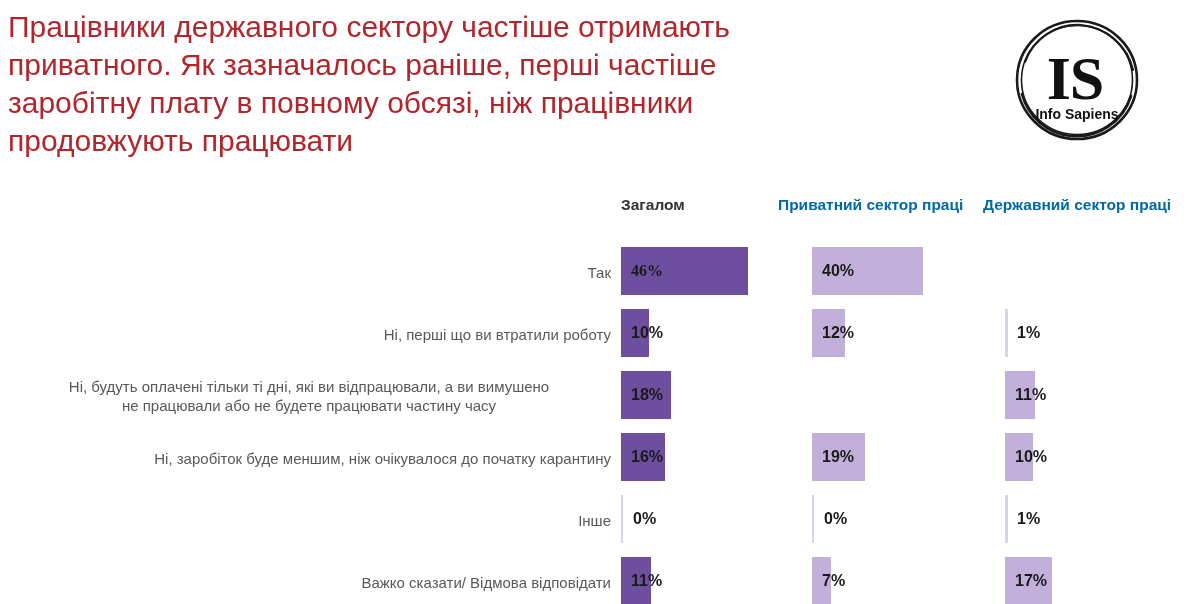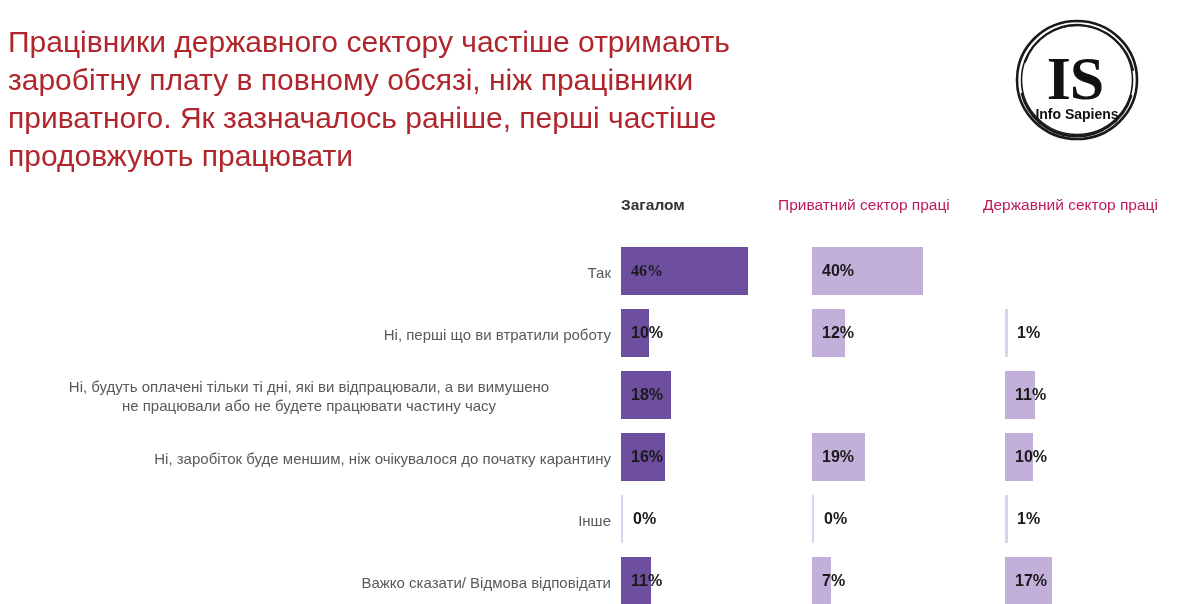--- a/index.html
+++ b/index.html
@@ -12,21 +12,21 @@
     height: 604px;
     overflow: hidden;
     font-family: "Liberation Sans", sans-serif;
     position: relative;
   }
 
   
   #title-block {
     position: absolute;
     left: 8px;
-    top: 23px;
+    top: 8px;
     width: 1000px;
   }
   #title-block .title-line {
     color: #B0262C;
     font-size: 30px;
     line-height: 38px;
     font-weight: 400;
     white-space: nowrap;
     letter-spacing: 0px;
   }
@@ -54,22 +54,23 @@
     position: absolute;
     left: 0;
     top: 0;
     width: 1187px;
     height: 28px;
   }
   .col-header {
     position: absolute;
     top: 0;
     font-size: 15.5px;
-    color: #be185d;
+    color: #0369a1;
     white-space: nowrap;
+    font-weight: bold;
   }
   .col-header.total {
     font-weight: bold;
     color: #333333;
   }
 
   .row {
     position: absolute;
     left: 0;
     width: 1187px;
@@ -115,22 +116,22 @@
     font-weight: bold;
     color: #1a1a1a;
     white-space: nowrap;
   }
 </style>
 </head>
 <body>
 
 <div id="title-block">
   <div class="title-line">Працівники державного сектору частіше отримають</div>
+  <div class="title-line">приватного. Як зазначалось раніше, перші частіше</div>
   <div class="title-line">заробітну плату в повному обсязі, ніж працівники</div>
-  <div class="title-line">приватного. Як зазначалось раніше, перші частіше</div>
   <div class="title-line">продовжують працювати</div>
 </div>
 
 <div id="logo">
   <svg width="140" height="132" viewBox="0 0 140 132">
     <ellipse cx="70" cy="66" rx="60" ry="59" fill="none" stroke="#1a1a1a" stroke-width="2.6"></ellipse>
     <ellipse cx="70" cy="66" rx="55.5" ry="54.5" fill="none" stroke="#1a1a1a" stroke-width="1.6"></ellipse>
     <path d="M 18 48 A 56 56 0 0 1 74 11 A 58 58 0 0 1 126 56" fill="none" stroke="#1a1a1a" stroke-width="2.2" stroke-linecap="round"></path>
     <path d="M 124 82 A 57 57 0 0 1 64 122 A 56 56 0 0 1 15 80" fill="none" stroke="#1a1a1a" stroke-width="2.6" stroke-linecap="round"></path>
     <text x="68" y="85" font-family="'Liberation Serif', serif" font-size="62" font-weight="bold" fill="#111111" text-anchor="middle" letter-spacing="-1">IS</text>

